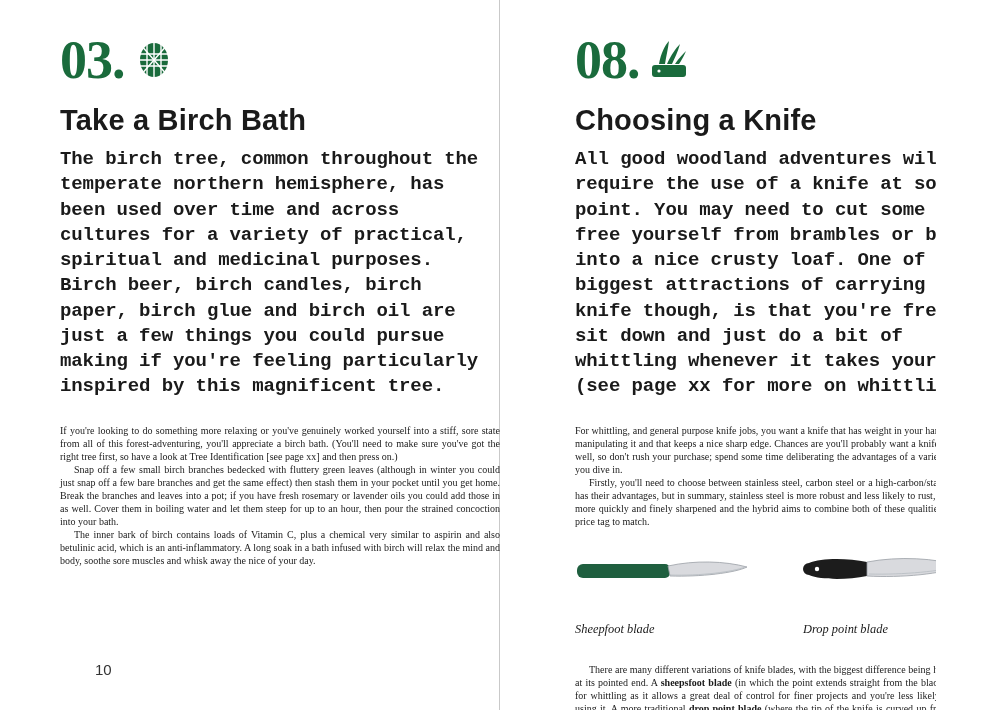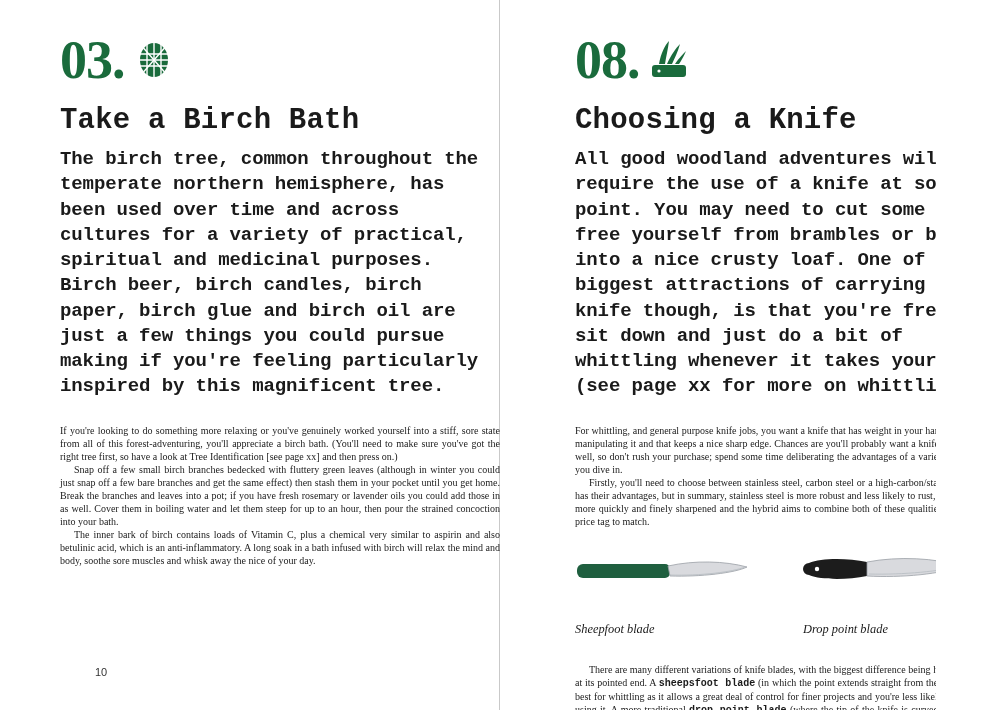--- a/index.html
+++ b/index.html
@@ -49,21 +49,21 @@
   }
   .chapter-icon {
     margin-left: 8px;
     width: 42px;
     height: 46px;
     display: flex;
     align-items: center;
     justify-content: center;
   }
   .title {
-    font-family: Liberation Mono, monospace;
+    font-family: Liberation Sans, sans-serif;
     font-size: 29px;
     font-weight: bold;
     margin-top: 14px;
     margin-bottom: 10px;
     letter-spacing: 0.2px;
   }
   .intro {
     font-family: Liberation Mono, monospace;
     font-weight: bold;
     font-size: 19px;
@@ -97,26 +97,26 @@
   .caption {
     font-family: "Liberation Serif", serif;
     font-style: italic;
     font-size: 12.4px;
     margin-top: 28px;
   }
   .folio {
     position: absolute;
     bottom: 32px;
     font-family: "Liberation Sans", sans-serif;
-    font-size: 11px;
+    font-size: 15px;
     color: #333;
   }
   .folio-left  { left: 35px; }
   .folio-right { right: 35px; text-align: right; }
-  b.inline { font-weight: bold; font-family: Liberation Mono, monospace; }
+  b.inline { font-weight: bold; }
 </style>
 </head>
 <body>
 
 <div id="page">
 
   <div class="spine"></div>
 
   <div class="page-col page-left">
 

